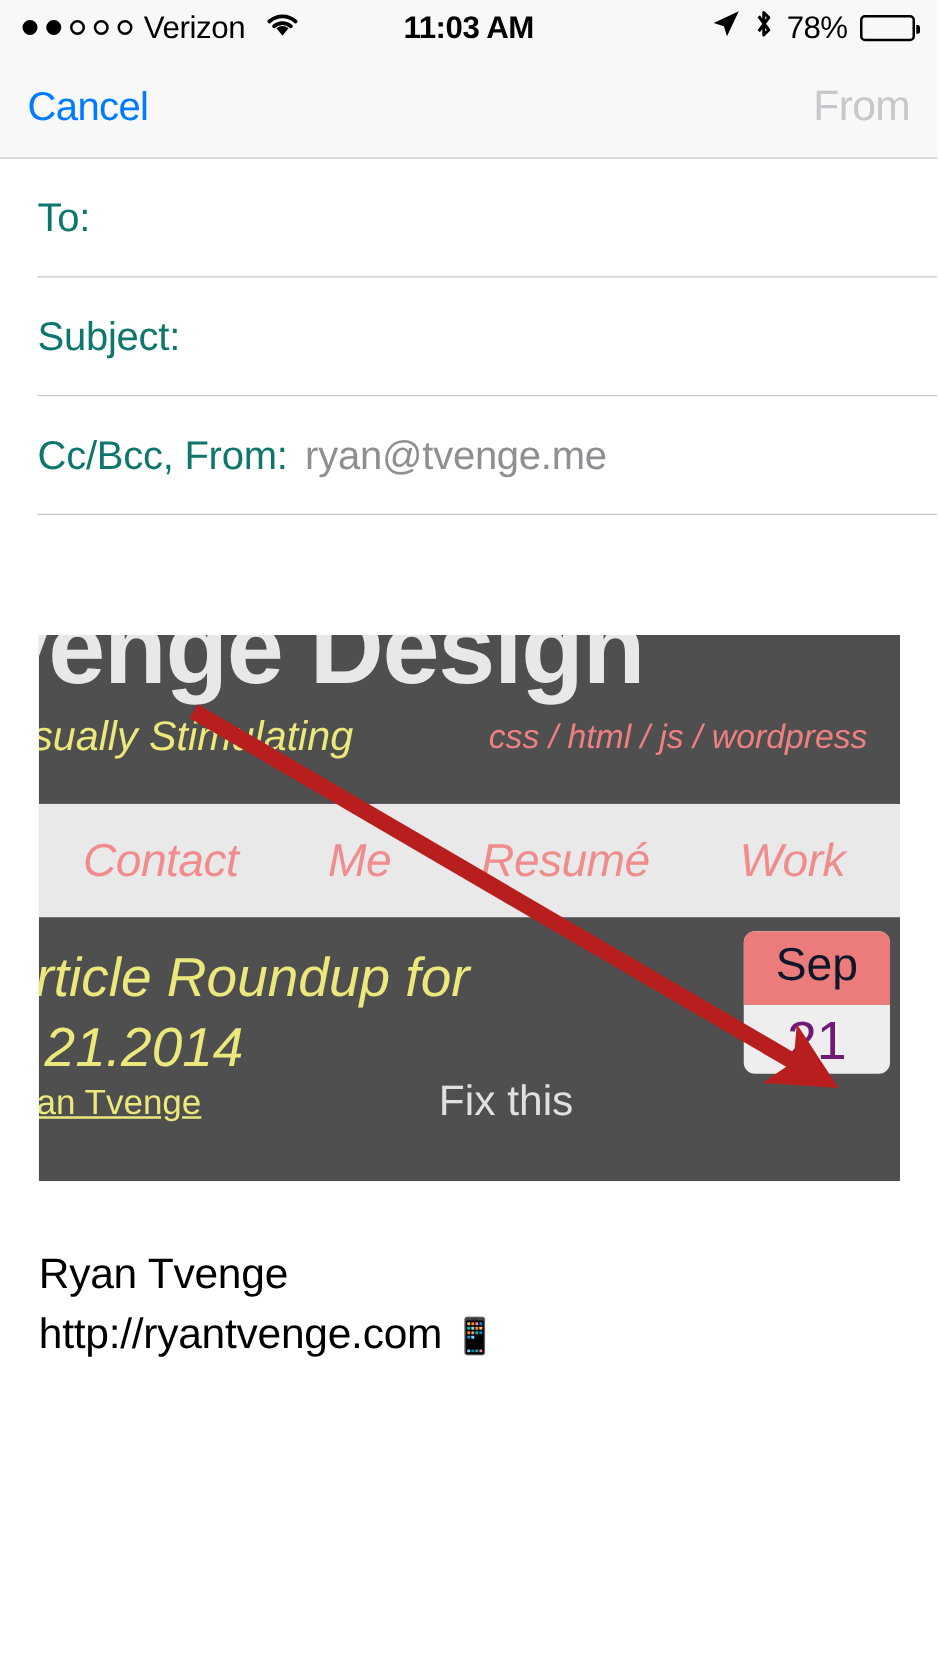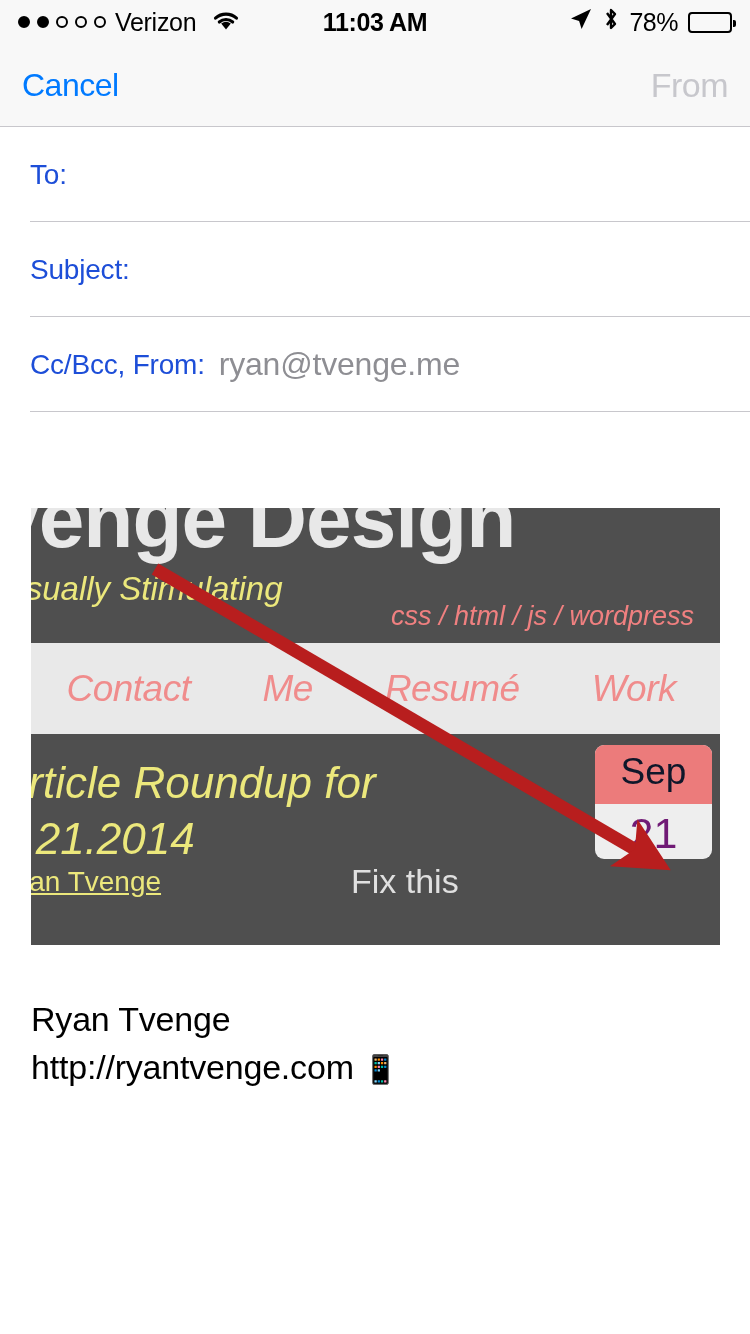--- a/index.html
+++ b/index.html
@@ -74,21 +74,21 @@
     position:relative;
     height:95px;
     display:flex; align-items:center;
     padding-left:30px;
   }
   .field-row:after{
     content:""; position:absolute; left:30px; right:0; bottom:0;
     height:1px; background:#c8c7cc;
   }
   .field-label{
-    font-size:28px; color:#1d4ed8; letter-spacing:-0.2px;
+    font-size:32px; color:#0f766e; letter-spacing:-0.2px;
   }
   .field-value{
     font-size:32px; color:#8e8e93; letter-spacing:-0.2px;
     margin-left:14px;
   }
 
   
   .mail-body{ position:relative; background:#fff; }
   .attachment-wrap{
     position:relative;
@@ -114,21 +114,20 @@
   }
   .site-tagline{
     position:absolute; left:-34px; top:62px;
     font-size:33px; font-style:italic; color:#ece87c;
     white-space:nowrap;
   }
   .site-stack{
     position:absolute; right:26px; top:66px;
     font-size:27px; font-style:italic; color:#f08080;
     white-space:nowrap;
-    margin-top:27px;
   }
   .site-nav{
     height:91px; background:#e9e9e9;
     display:flex; align-items:center; justify-content:flex-end;
     gap:72px; padding-right:44px;
   }
   .site-nav-item{
     font-size:37px; font-style:italic; color:#f08c8c;
     letter-spacing:-0.5px; white-space:nowrap;
   }

